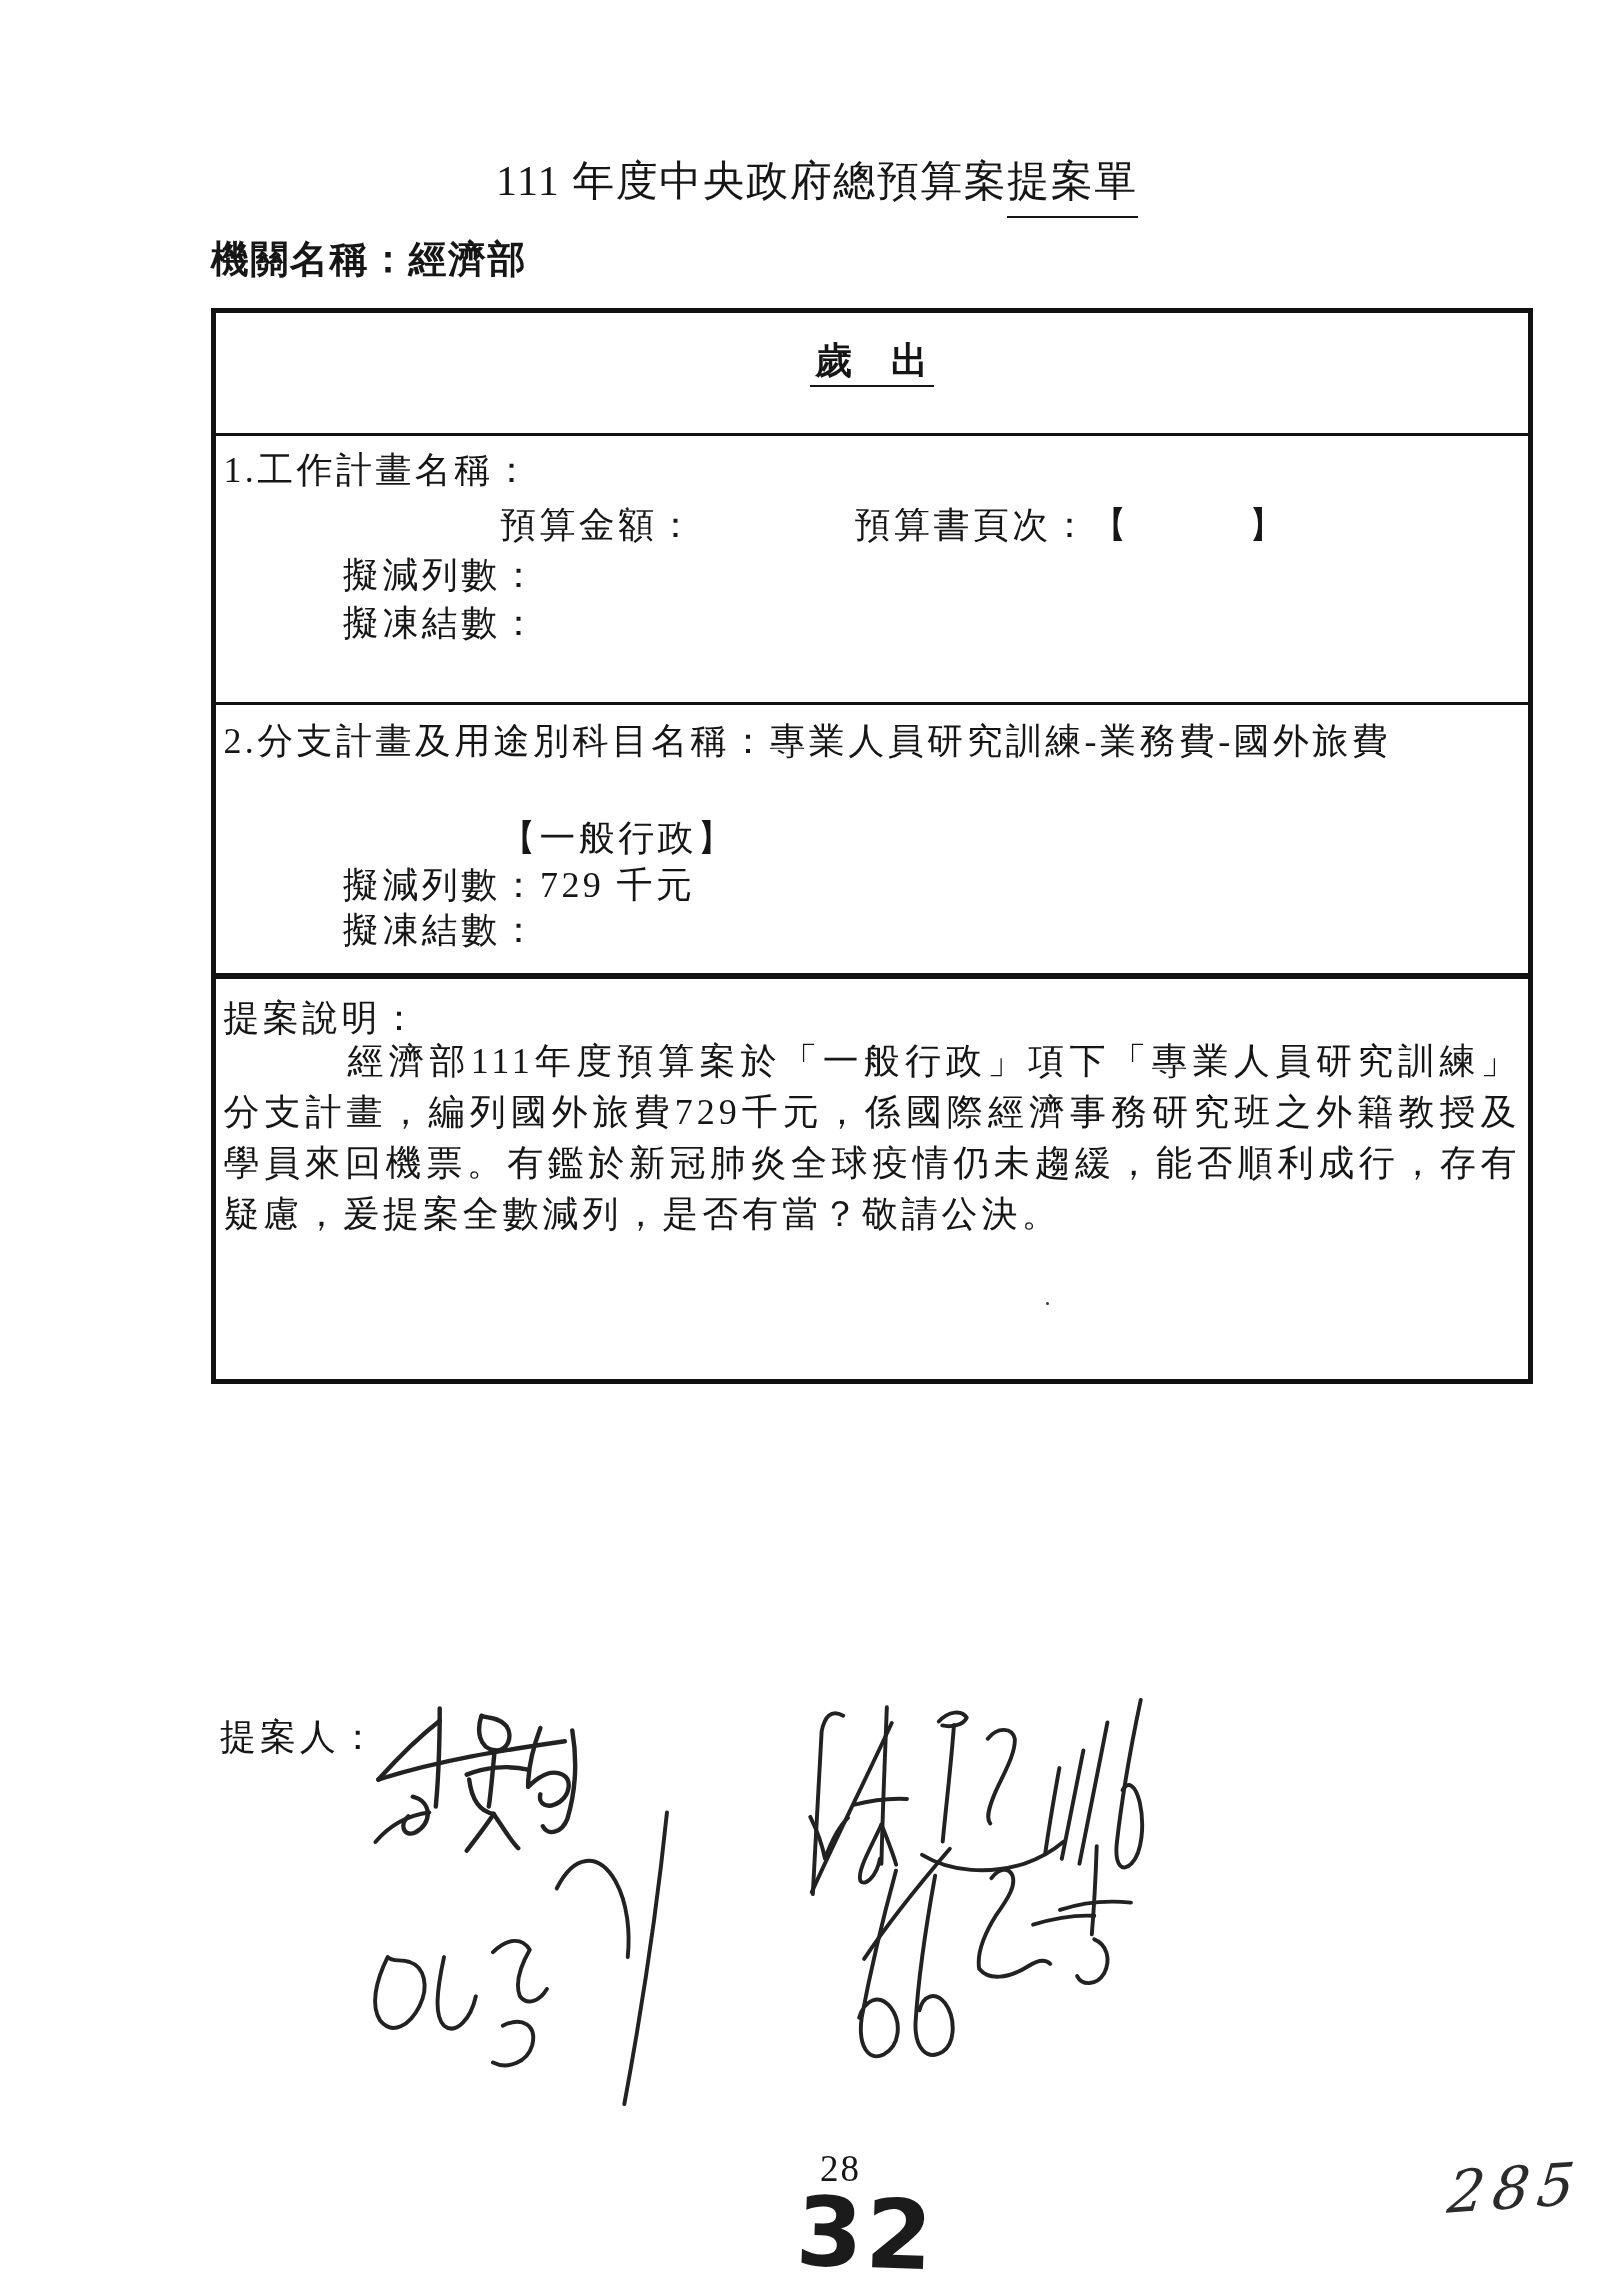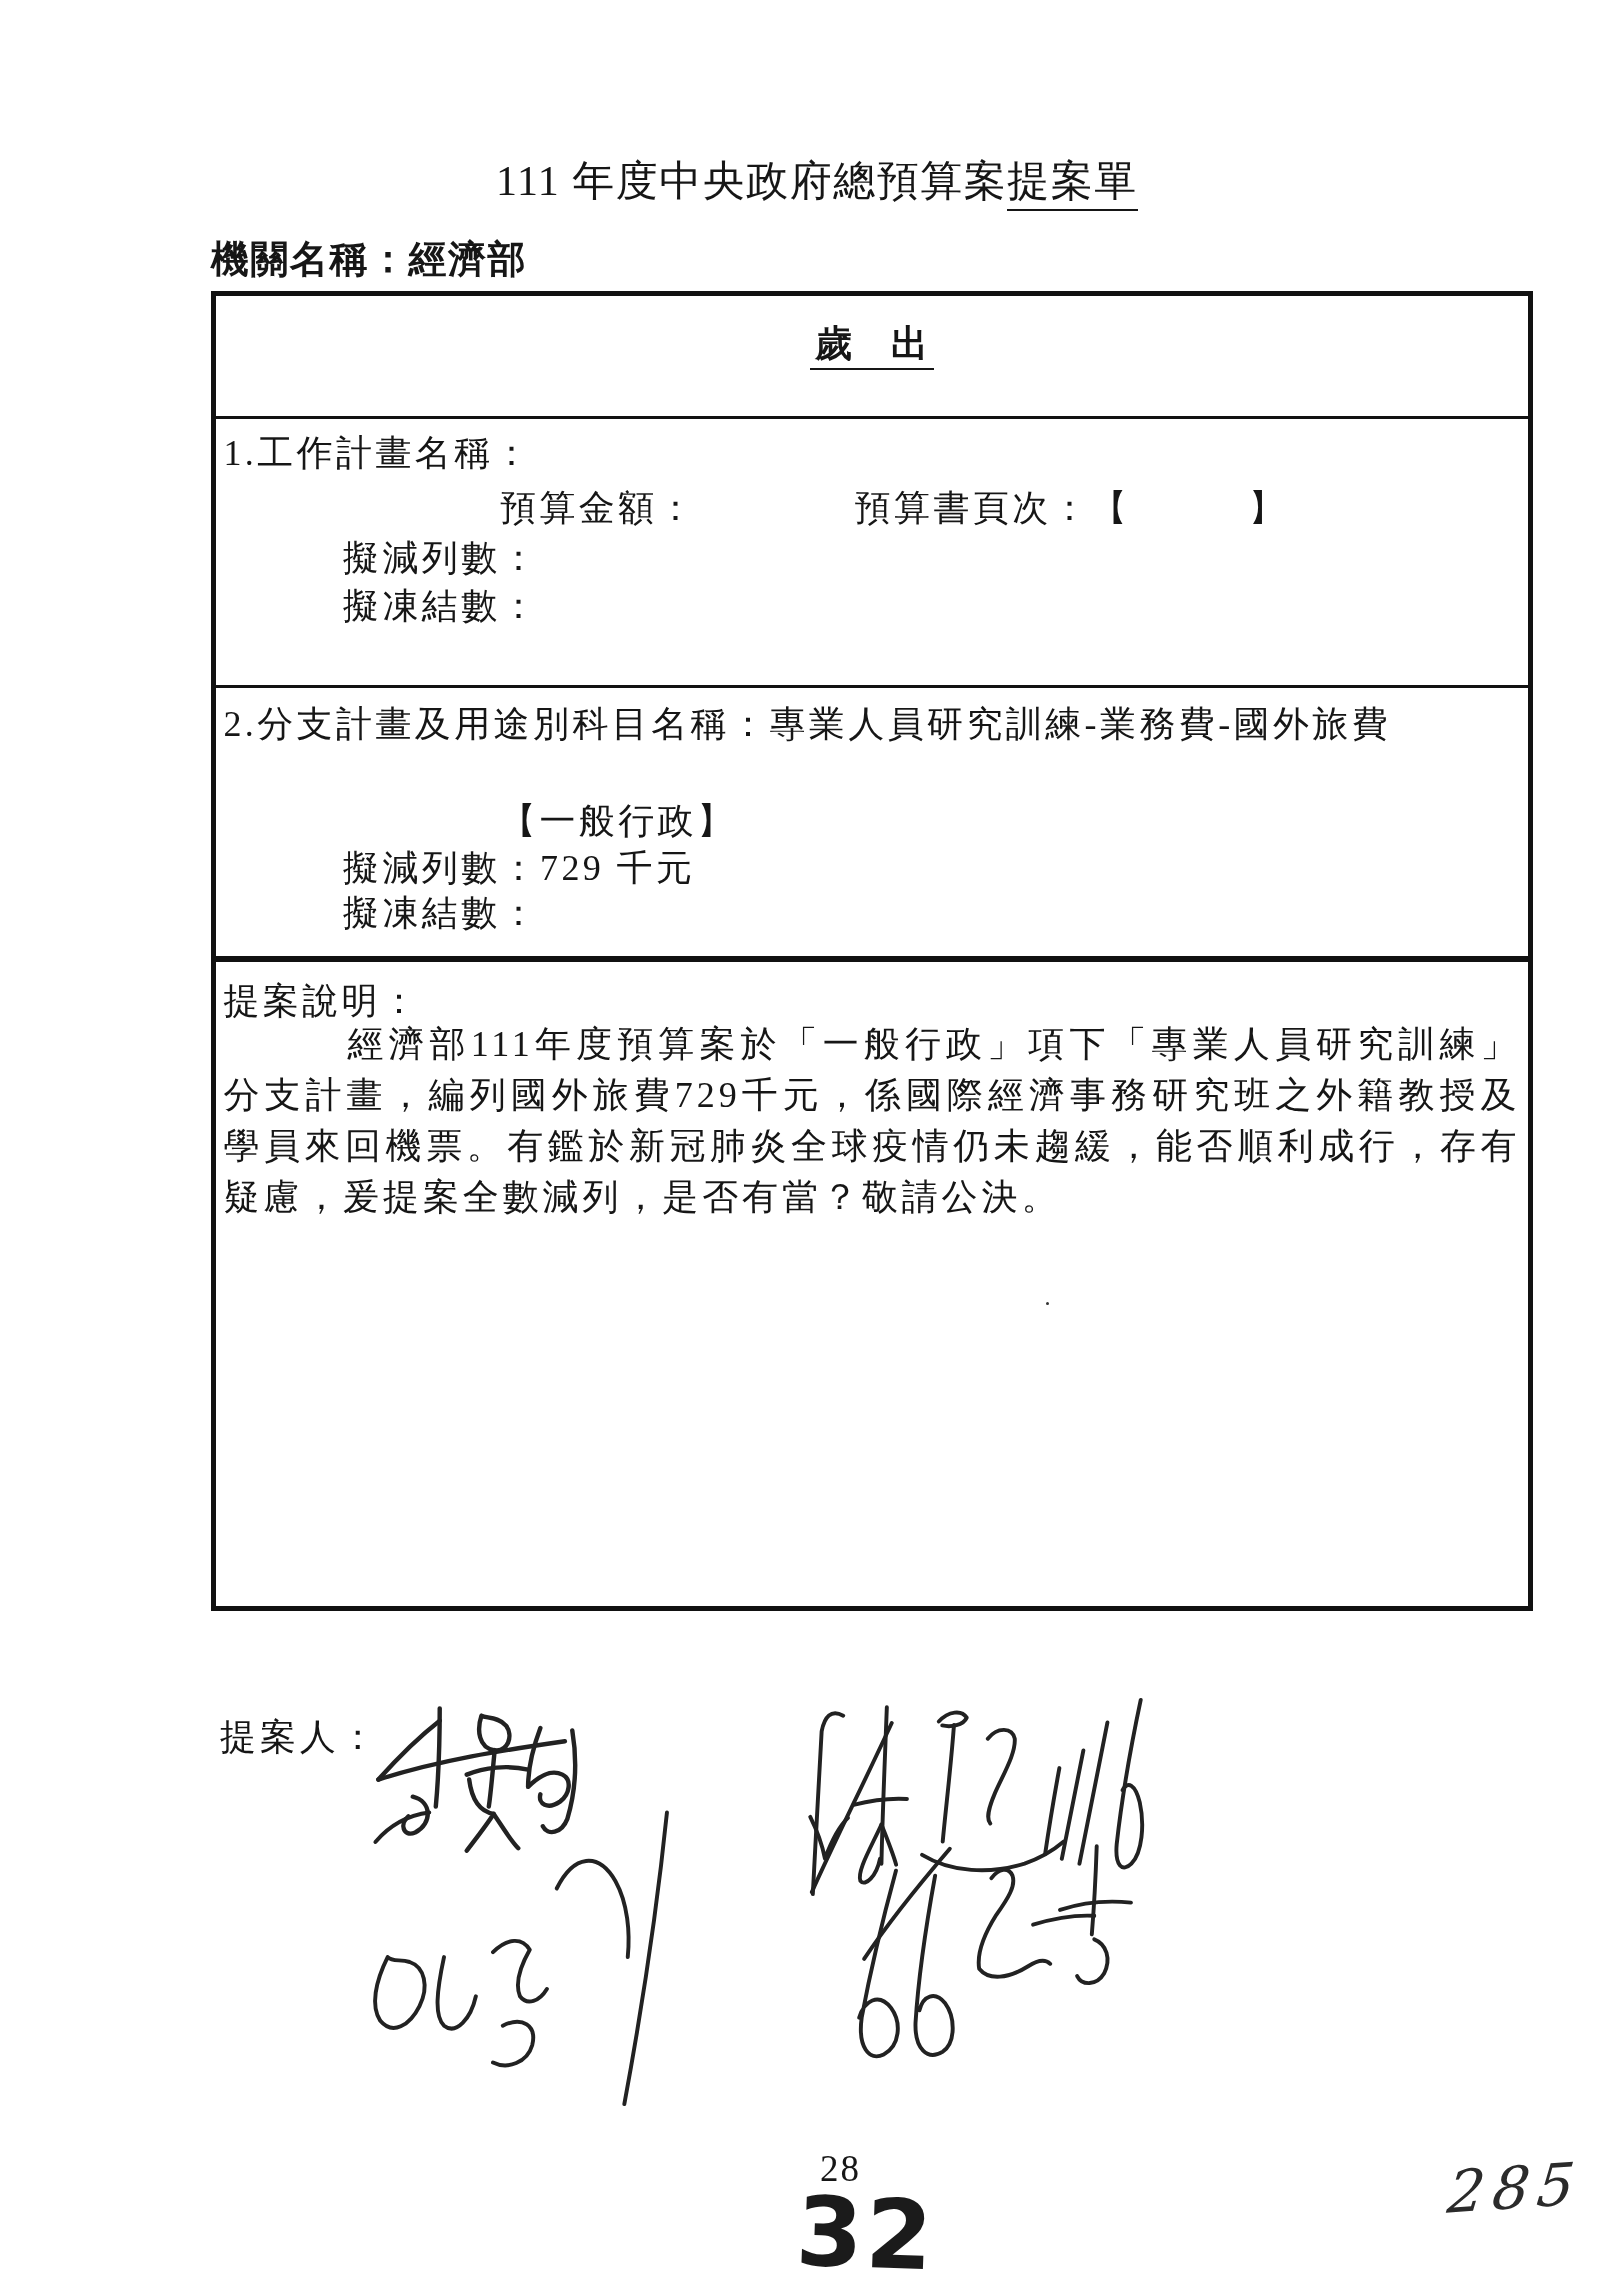--- a/index.html
+++ b/index.html
@@ -4,27 +4,27 @@
 <style>
   html,body{margin:0;padding:0;background:#e8e8e8;}
   .sheet{
     position:relative;width:1624px;height:2295px;background:#ffffff;
     font-family:"Liberation Serif","DejaVu Serif",serif;color:#161616;overflow:hidden;
   }
   .title{
     position:absolute;top:153px;left:9.8px;right:0;text-align:center;
     font-size:42px;letter-spacing:1.5px;white-space:pre;
   }
-  .title .u{border-bottom:2.9px solid #161616;padding-bottom:5px;margin-top:35px;}
+  .title .u{border-bottom:2.9px solid #161616;padding-bottom:12px;margin-top:35px;}
   .agency{
     position:absolute;left:211px;top:234px;font-size:38px;font-weight:600;
     letter-spacing:1.5px;white-space:pre;
   }
   .btable{
-    position:absolute;left:211px;top:291px;width:1322px;height:1320px;
+    position:absolute;left:211px;top:308px;width:1322px;height:1076px;
     border:5.4px solid #111;box-sizing:border-box;
   }
   .hdr{
     position:absolute;left:0;right:0;top:22.6px;text-align:center;
     font-size:37px;font-weight:600;letter-spacing:1px;white-space:pre;
   }
   .hdr span{border-bottom:2.9px solid #161616;padding:0 4.9px 4.9px 4.9px;}
   .divider{position:absolute;left:0;right:0;background:#111;}
   .d1{top:120px;height:2.5px;}
   .d2{top:389px;height:2.5px;}

